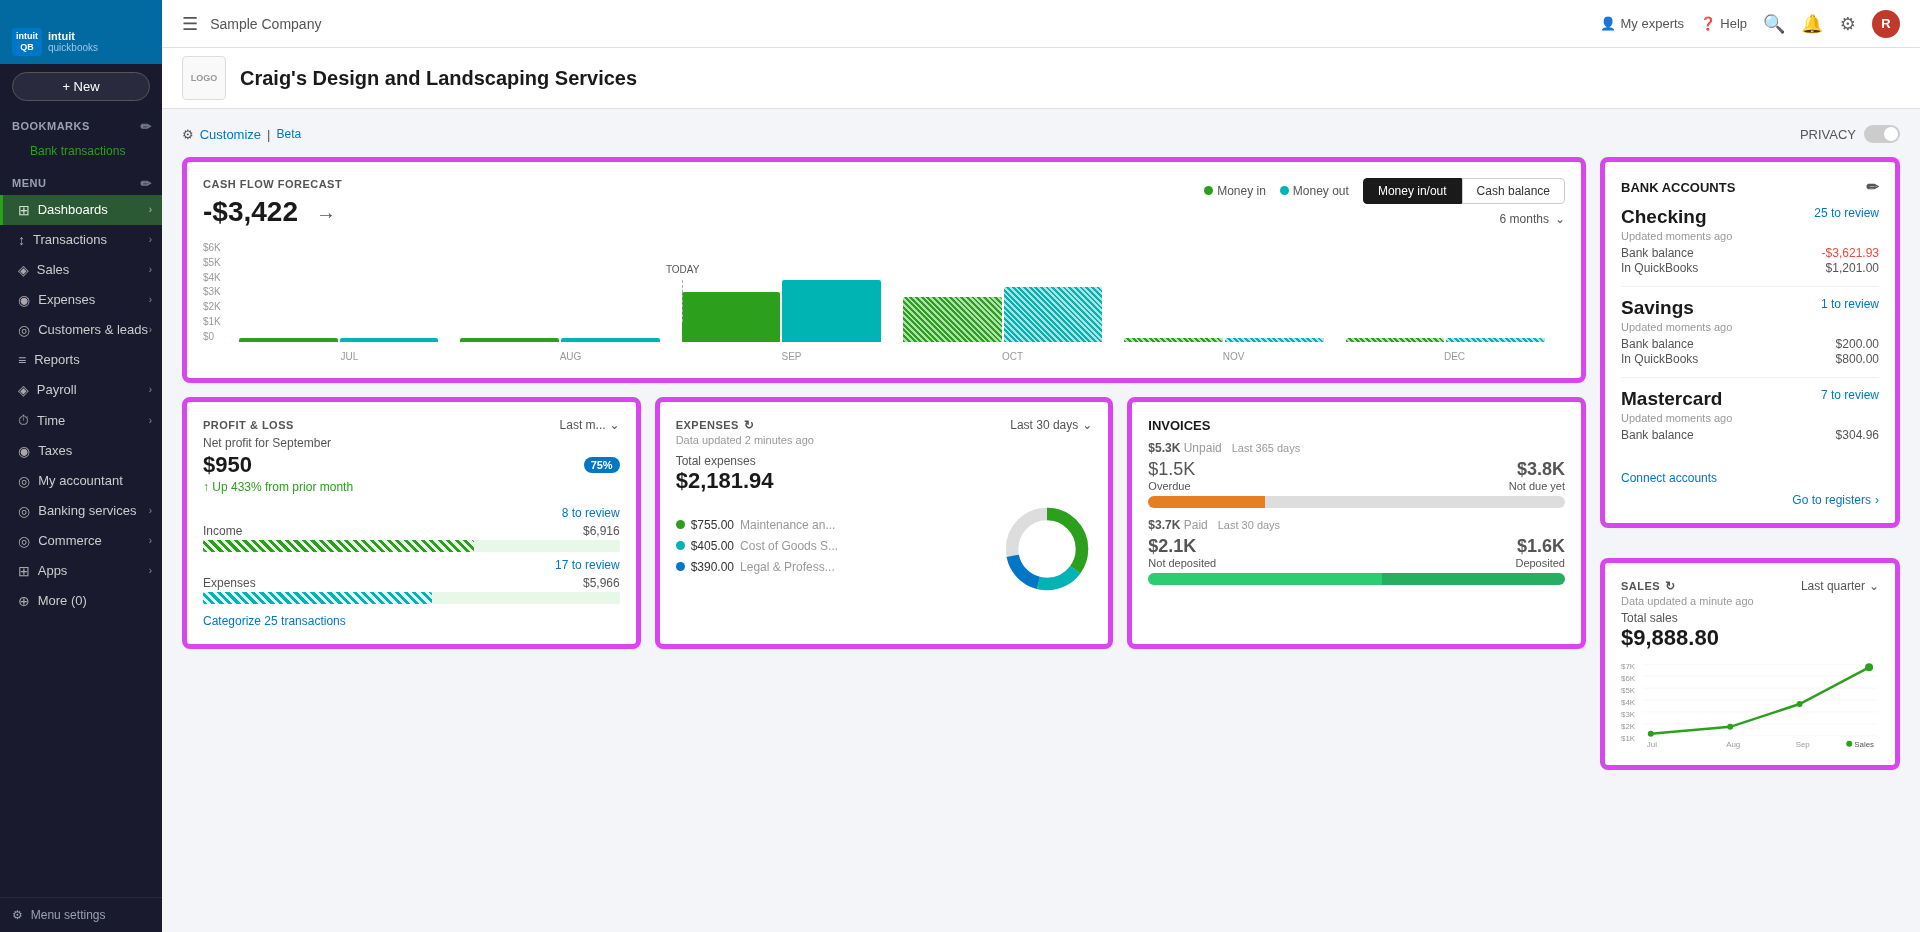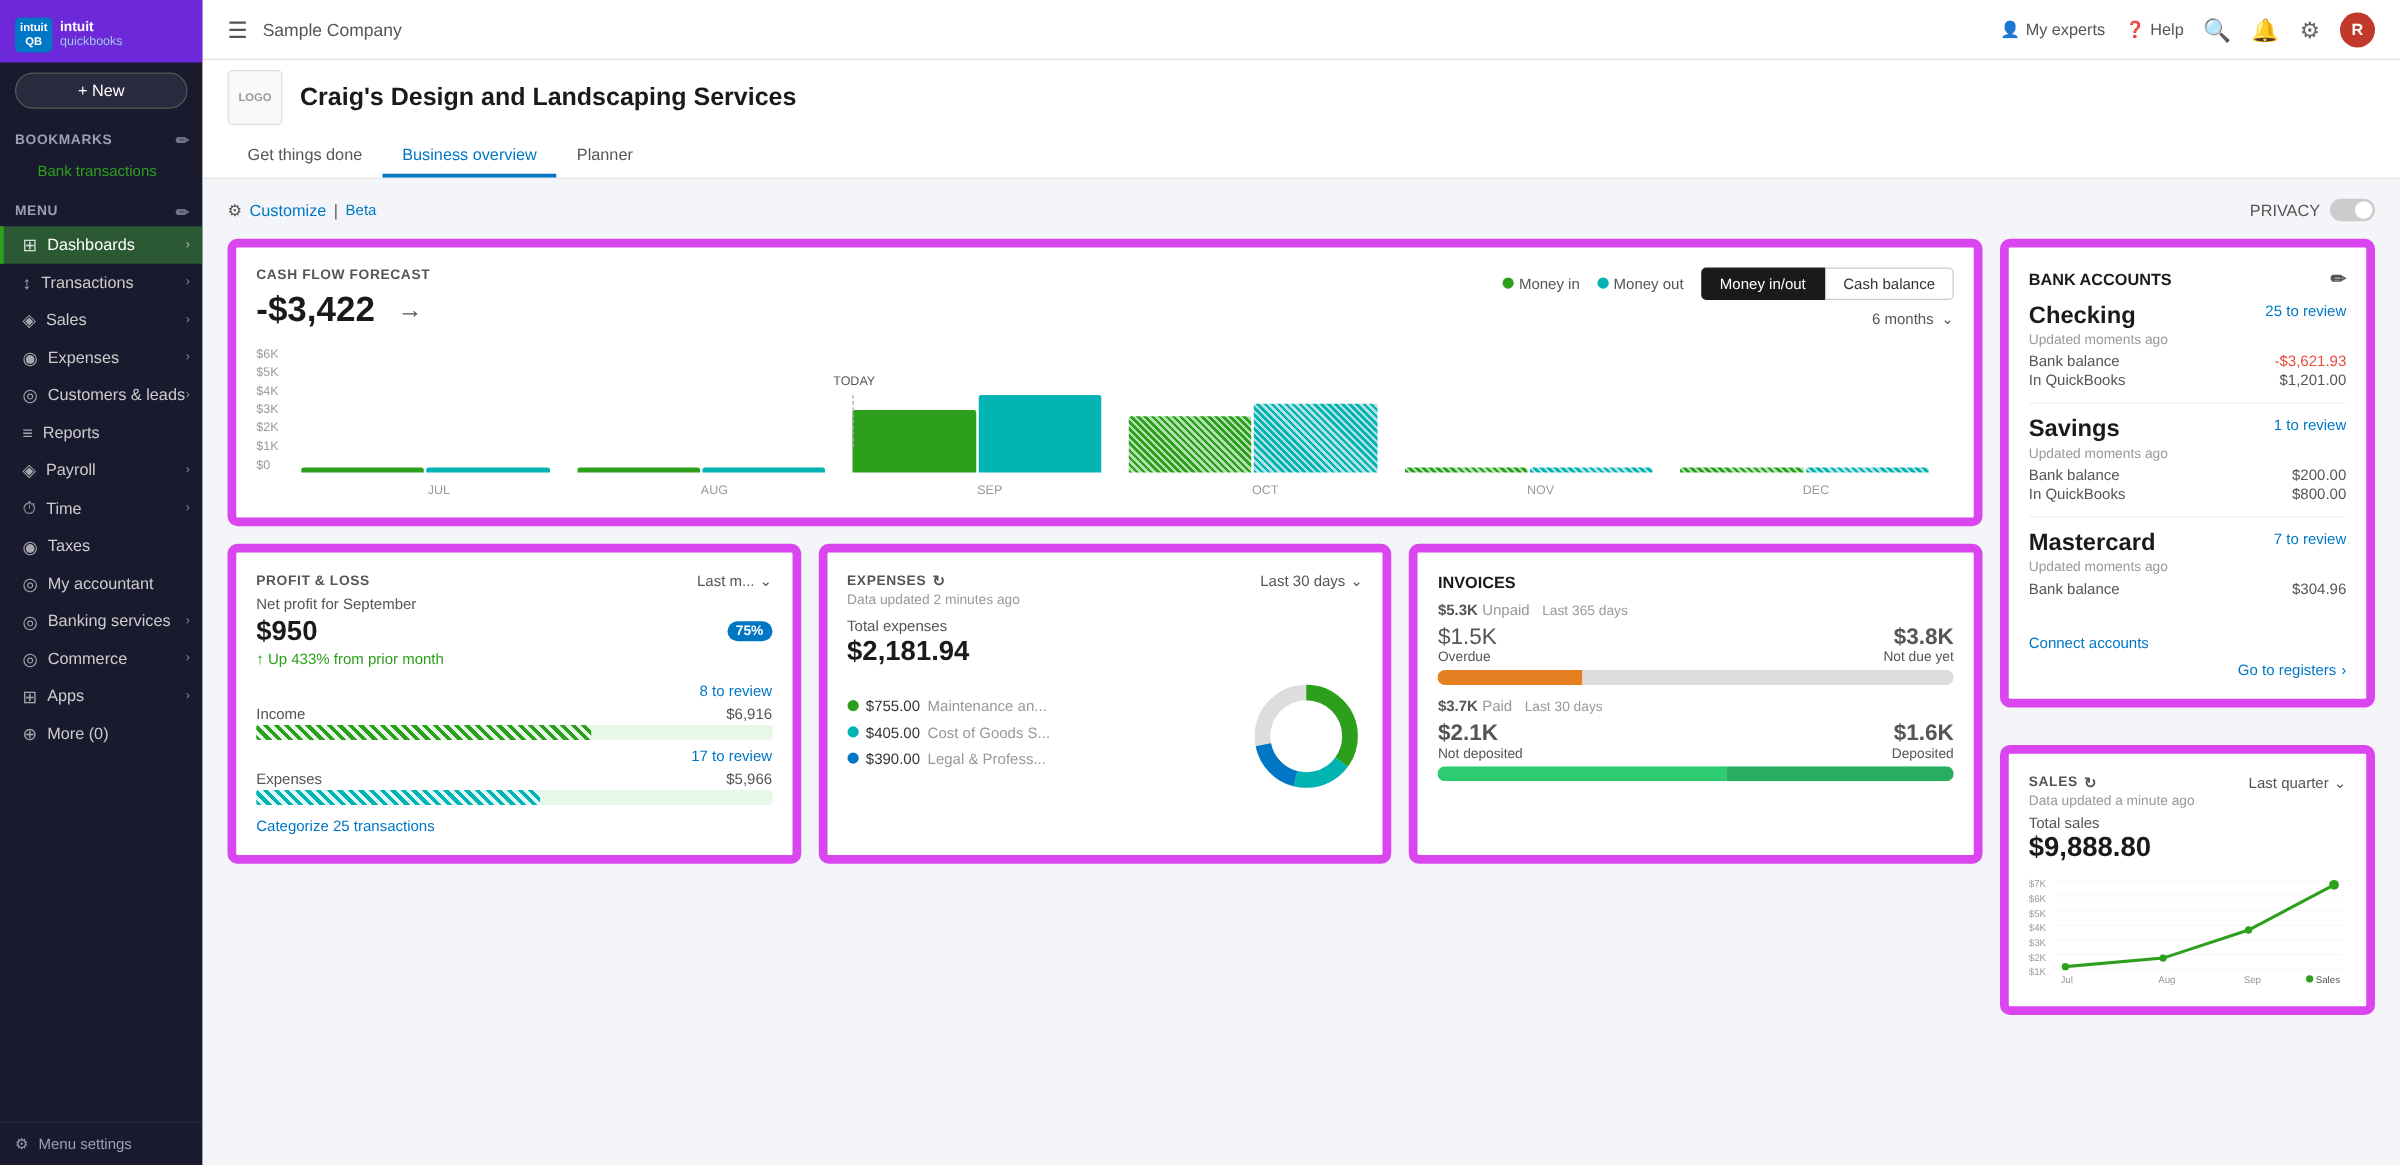--- a/index.html
+++ b/index.html
@@ -14,22 +14,22 @@
       display: flex;
       flex-direction: column;
       height: 932px;
       overflow-y: auto;
     }
     #sidebar::-webkit-scrollbar { width: 0; }
 
     .sidebar-logo {
       display: flex;
       align-items: center;
-      padding: 14px 12px 8px 12px;
-      background: #6d28d9;
+      padding: 28px 12px 8px 12px;
+      background: #0369a1;
     }
     .sidebar-logo .iq-logo {
       background: #0077c5;
       border-radius: 4px;
       color: white;
       font-size: 9px;
       font-weight: bold;
       padding: 3px 4px;
       line-height: 1.2;
       text-align: center;
@@ -176,21 +176,21 @@
       grid-template-columns: 1fr 300px;
       gap: 14px;
     }
     .dashboard-left { display: flex; flex-direction: column; gap: 14px; }
     .dashboard-right { display: flex; flex-direction: column; gap: 30px; }
 
     
     .card {
       background: #fff;
       border-radius: 8px;
-      border: 7px solid #d946ef;
+      border: 5px solid #d946ef;
       padding: 16px;
     }
     .card-title { font-size: 11px; font-weight: 600; color: #555; letter-spacing: 0.5px; text-transform: uppercase; margin-bottom: 6px; }
 
     
     .cashflow-card { padding: 16px; }
     .cashflow-header { display: flex; align-items: flex-start; justify-content: space-between; margin-bottom: 4px; }
     .cashflow-amount { font-size: 28px; font-weight: 700; color: #1a1a1a; display: flex; align-items: center; gap: 18px; }
     .cashflow-amount .arrow { font-size: 20px; color: #555; }
     .cashflow-legend { display: flex; align-items: center; gap: 14px; font-size: 12px; color: #555; }
@@ -447,25 +447,20 @@
       <span class="icon-btn">🔔</span>
       <span class="icon-btn">⚙</span>
       <div class="avatar">R</div>
     </div>
   </div>
 
   <div id="content-header">
     <div class="company-header">
       <div class="company-logo-box">LOGO</div>
       <div class="company-name">Craig's Design and Landscaping Services</div>
-    </div>
-    <div class="nav-tabs">
-      <div class="nav-tab">Get things done</div>
-      <div class="nav-tab active">Business overview</div>
-      <div class="nav-tab">Planner</div>
     </div>
   </div>
 
   <div id="dashboard">
 
     <div class="customize-bar">
       <div class="customize-left">
         <span>⚙</span>
         <span style="color:#0077c5;cursor:pointer;">Customize</span>
         <span>|</span>

